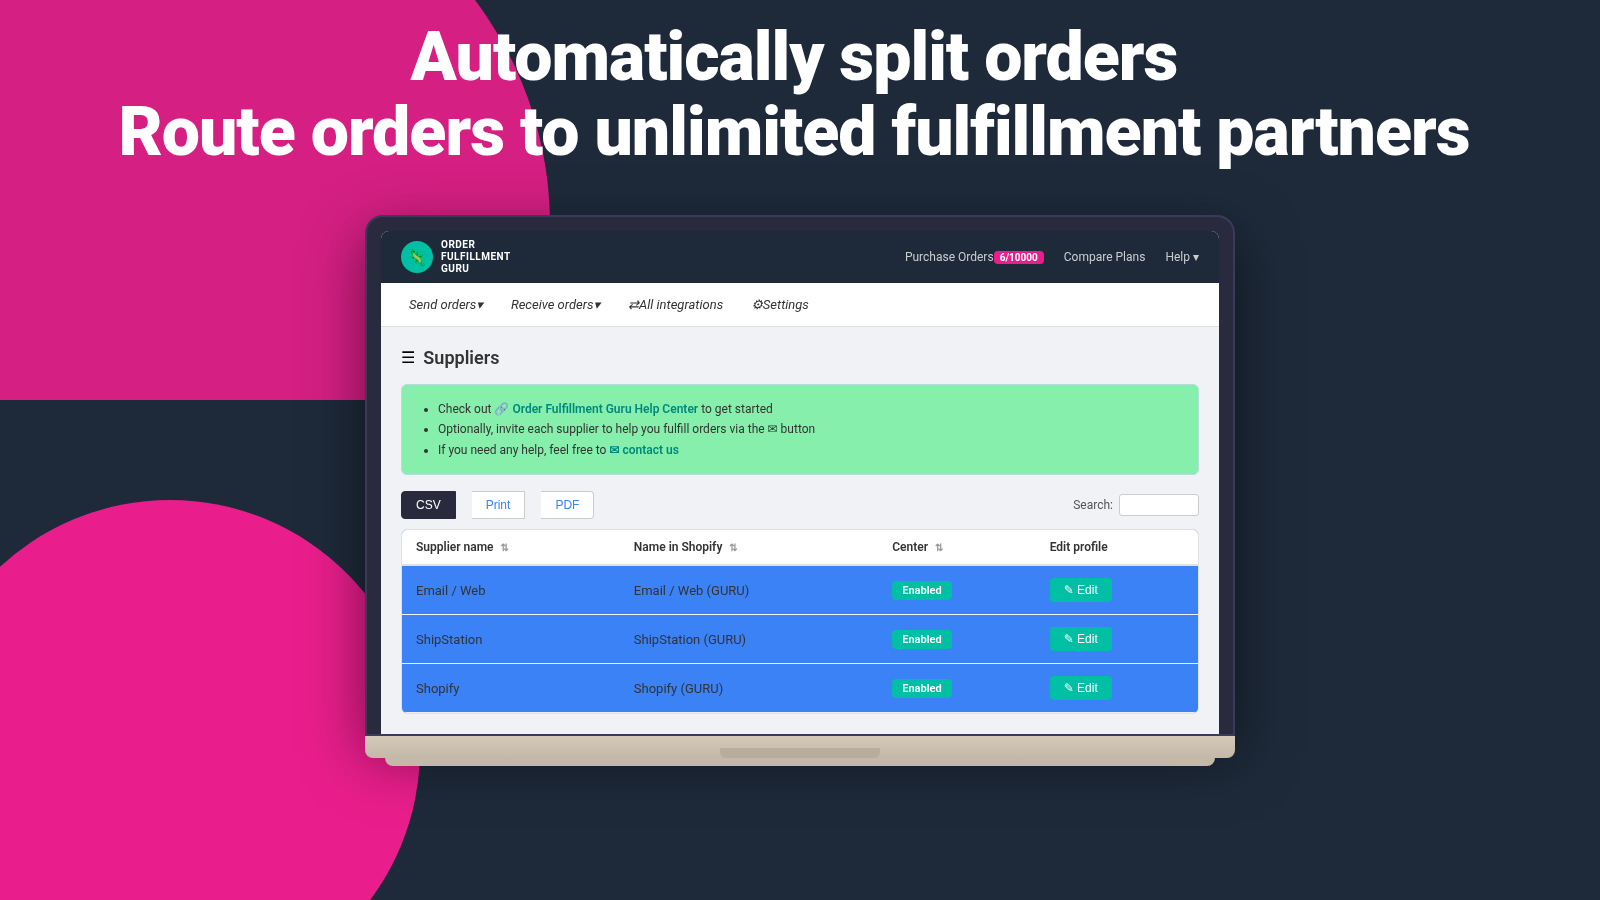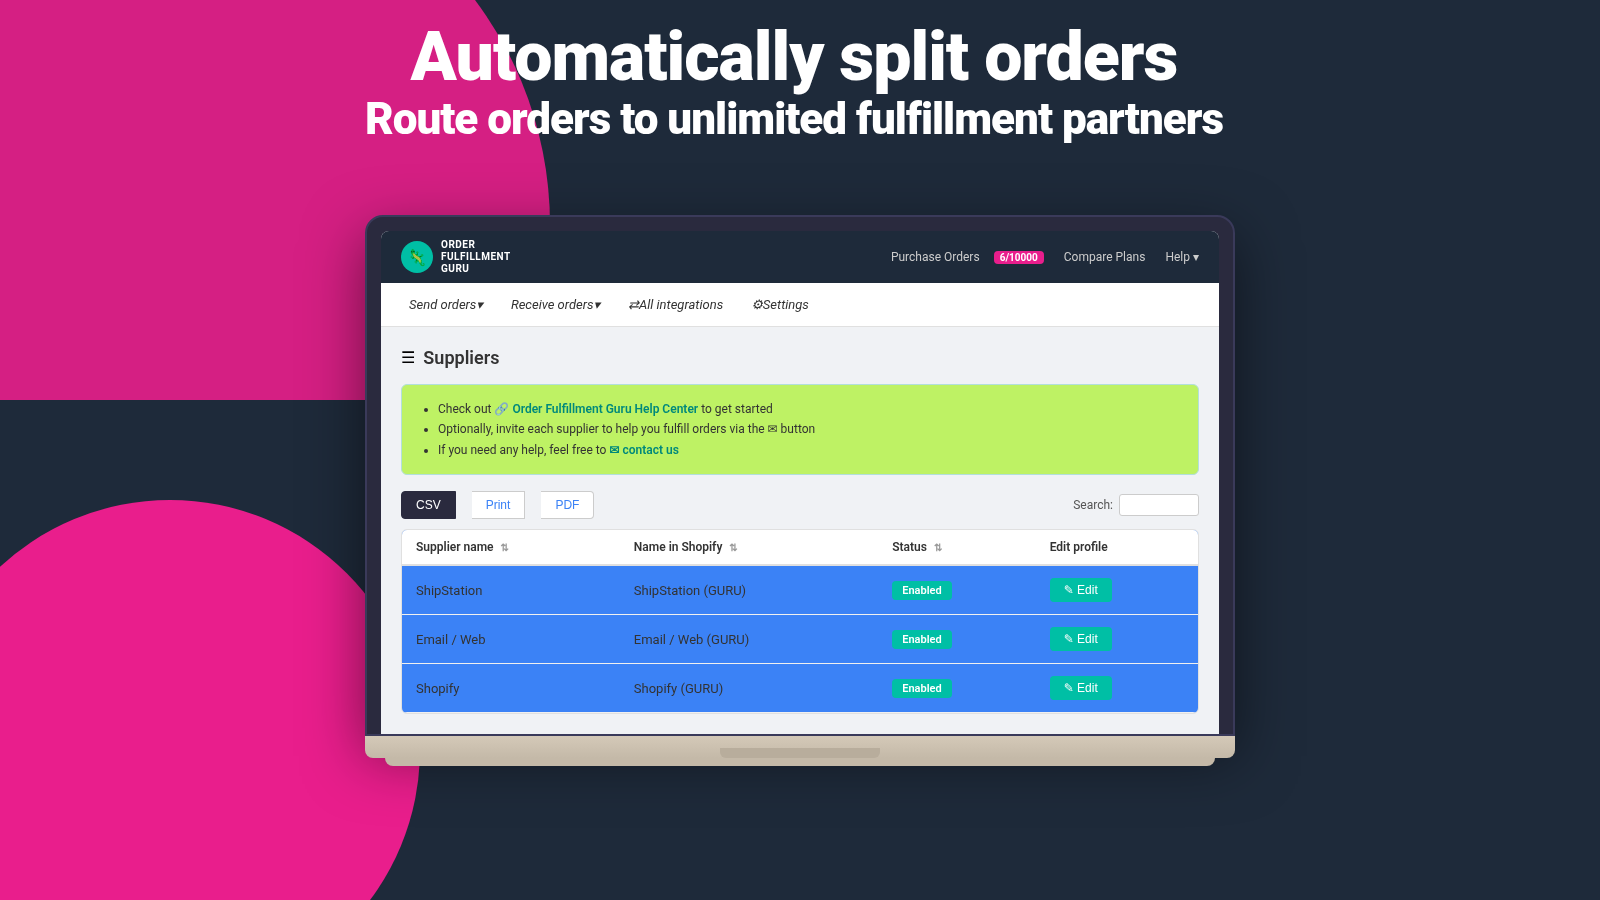--- a/index.html
+++ b/index.html
@@ -55,21 +55,21 @@
       z-index: 2;
     }
     .hero-title-1 {
       font-size: 68px;
       font-weight: 900;
       color: #ffffff;
       line-height: 1.1;
       letter-spacing: -1px;
     }
     .hero-title-2 {
-      font-size: 44px;
+      font-size: 68px;
       font-weight: 900;
       color: #ffffff;
       line-height: 1.1;
       letter-spacing: -1px;
     }
 
     
     .laptop-wrapper {
       position: absolute;
       top: 215px;
@@ -151,21 +151,21 @@
       letter-spacing: 0.5px;
     }
     .app-nav {
       display: flex;
       align-items: center;
       gap: 20px;
     }
     .purchase-orders-badge {
       display: flex;
       align-items: center;
-      gap: 14px;
+      gap: 0;
       color: #ccc;
       font-size: 12px;
     }
     .badge-count {
       background: #e91e8c;
       color: white;
       border-radius: 4px;
       padding: 1px 6px;
       font-size: 10px;
       font-weight: 700;
@@ -217,21 +217,21 @@
       margin-bottom: 16px;
     }
     .page-title {
       font-size: 18px;
       font-weight: 600;
       color: #333;
     }
 
     
     .info-box {
-      background: #bef264;
+      background: #86efac;
       border: 1px solid #b2dfdb;
       border-radius: 6px;
       padding: 14px 18px;
       margin-bottom: 16px;
       font-size: 12px;
       color: #333;
       line-height: 1.7;
     }
     .info-box ul {
       list-style: disc;
@@ -438,40 +438,40 @@
               <tr>
                 <th>
                   <span>Supplier name</span>
                   <span class="sort-icon">⇅</span>
                 </th>
                 <th>
                   <span>Name in Shopify</span>
                   <span class="sort-icon">⇅</span>
                 </th>
                 <th>
-                  <span>Status</span>
+                  <span>Center</span>
                   <span class="sort-icon">⇅</span>
                 </th>
                 <th>Edit profile</th>
               </tr>
             </thead>
             <tbody id="table-body">
             <tr>
+      <td>Email / Web</td>
+      <td>Email / Web (GURU)</td>
+      <td>
+        <span class="status-badge">Enabled</span>
+      </td>
+      <td>
+        <button class="edit-btn">✎ Edit</button>
+      </td>
+    </tr>
+                <tr>
       <td>ShipStation</td>
       <td>ShipStation (GURU)</td>
-      <td>
-        <span class="status-badge">Enabled</span>
-      </td>
-      <td>
-        <button class="edit-btn">✎ Edit</button>
-      </td>
-    </tr>
-                <tr>
-      <td>Email / Web</td>
-      <td>Email / Web (GURU)</td>
       <td>
         <span class="status-badge">Enabled</span>
       </td>
       <td>
         <button class="edit-btn">✎ Edit</button>
       </td>
     </tr>
                 <tr>
       <td>Shopify</td>
       <td>Shopify (GURU)</td>

